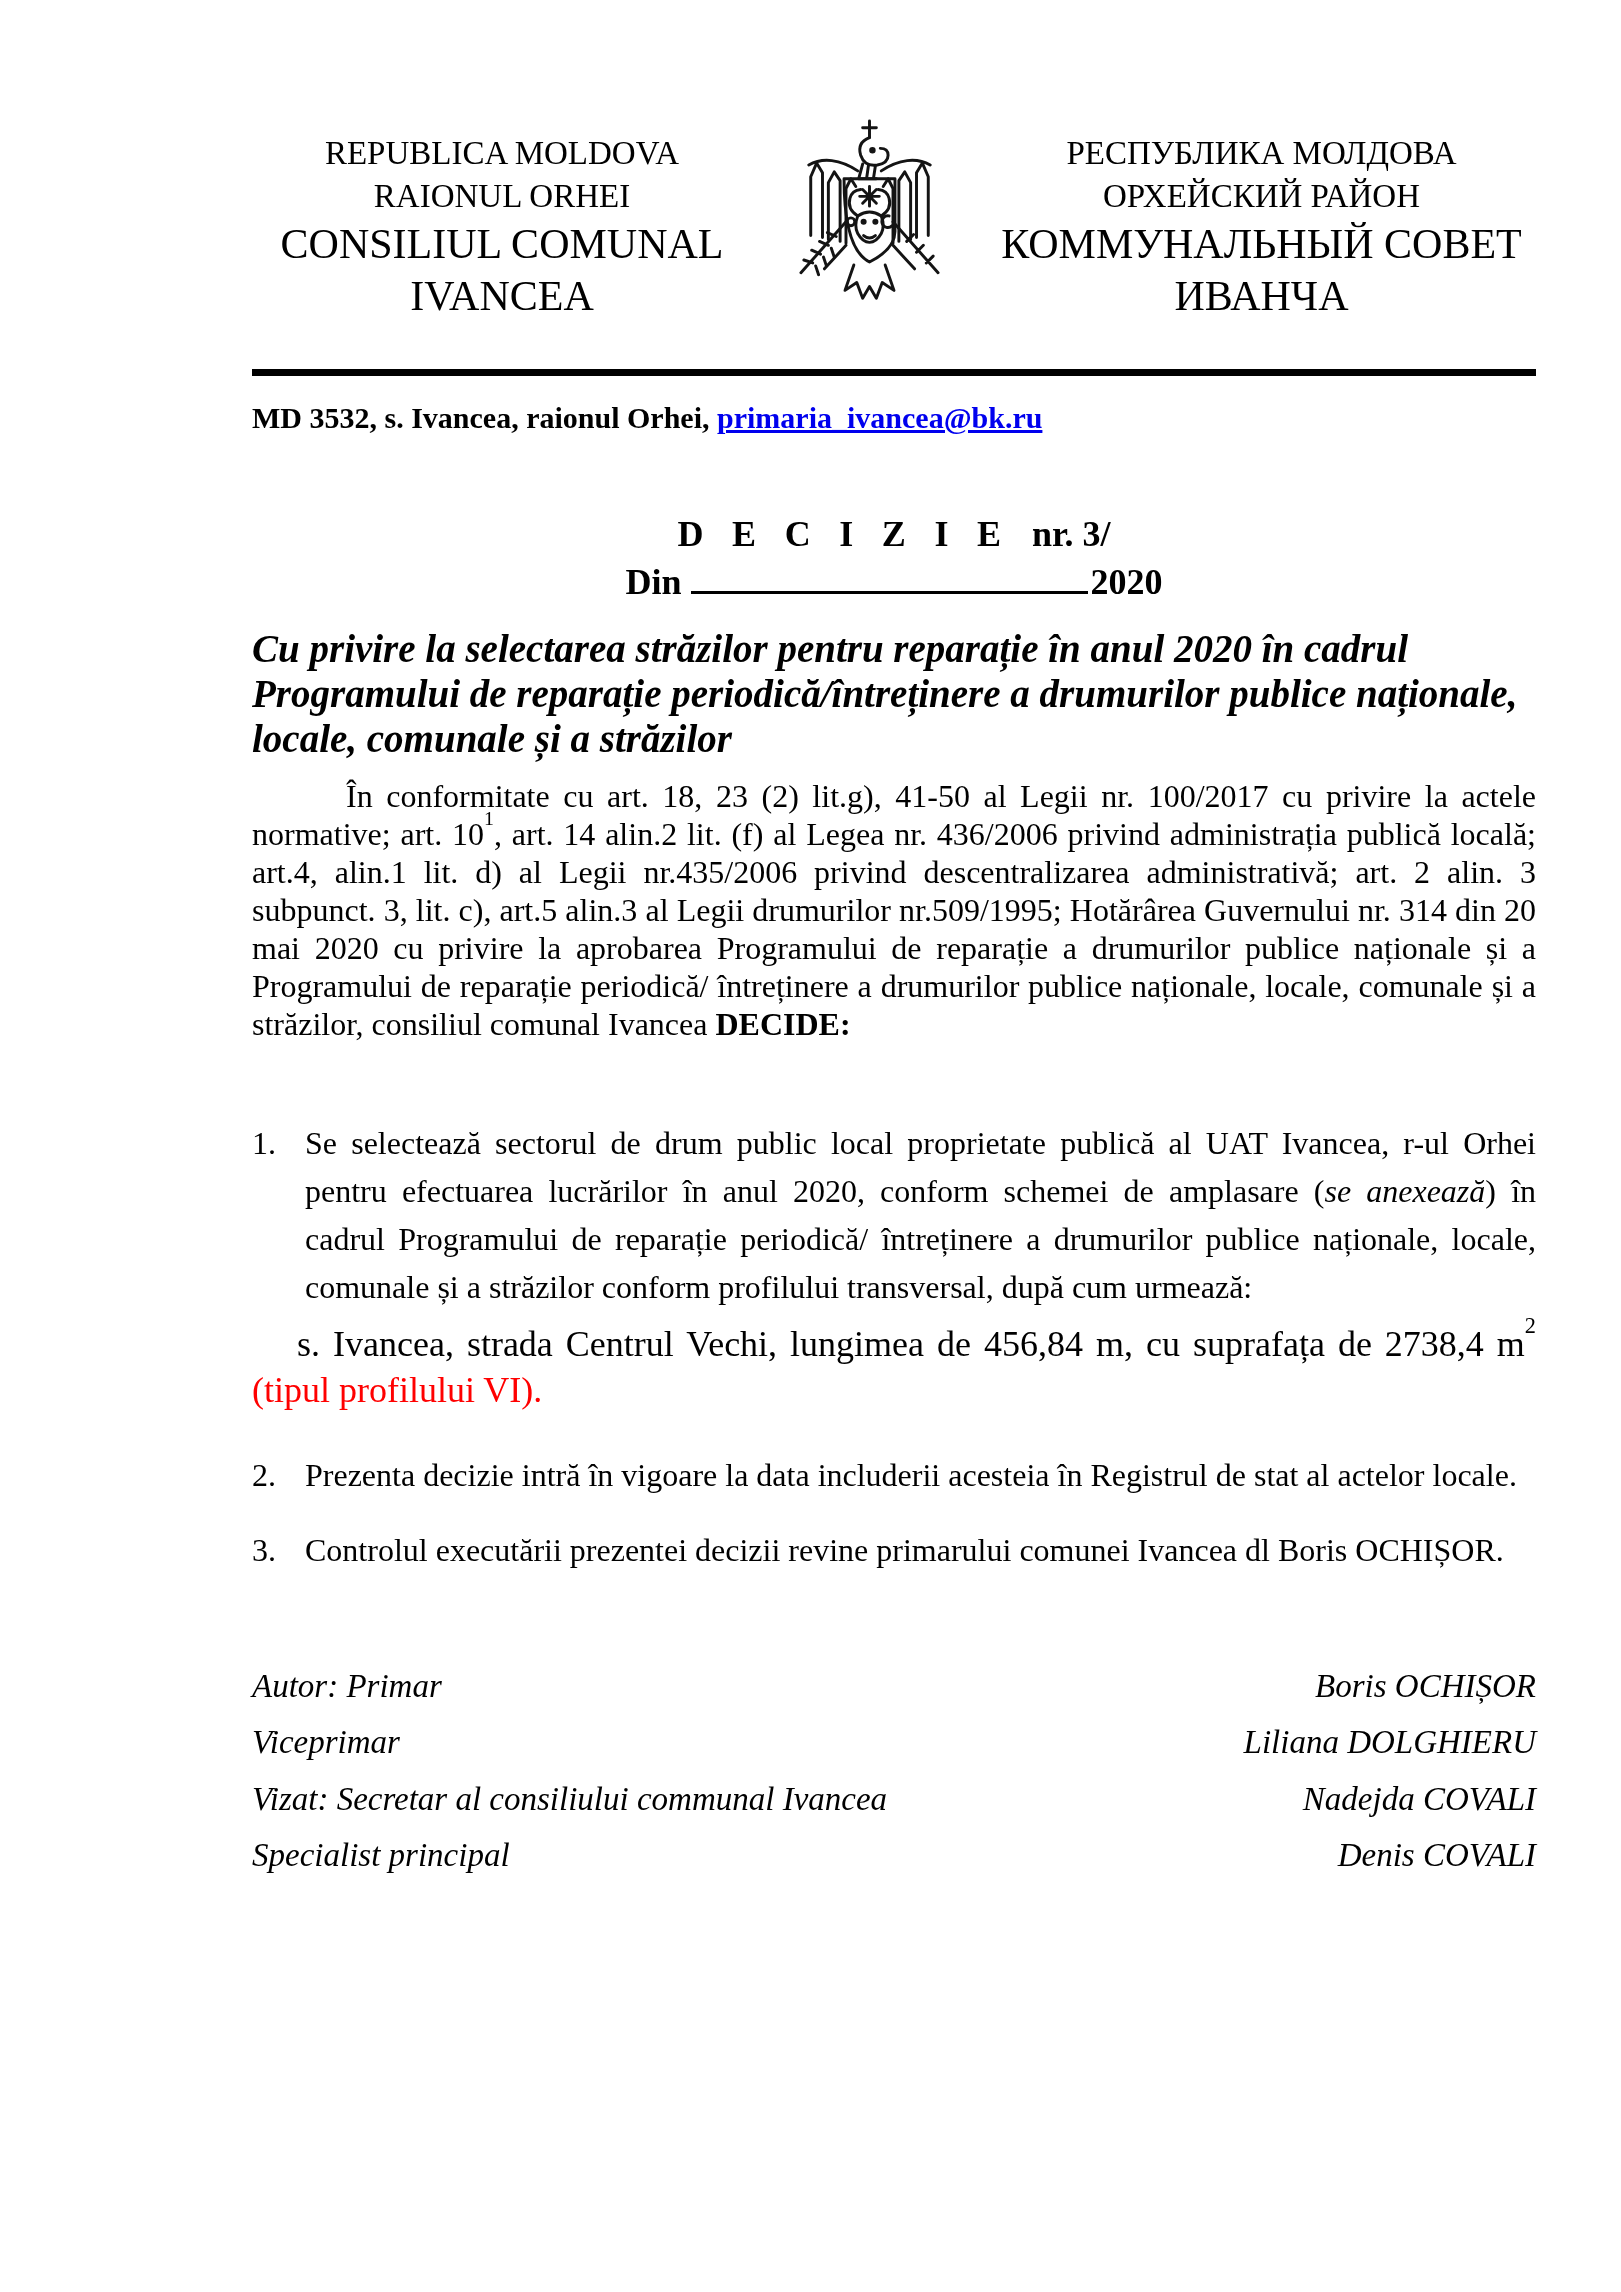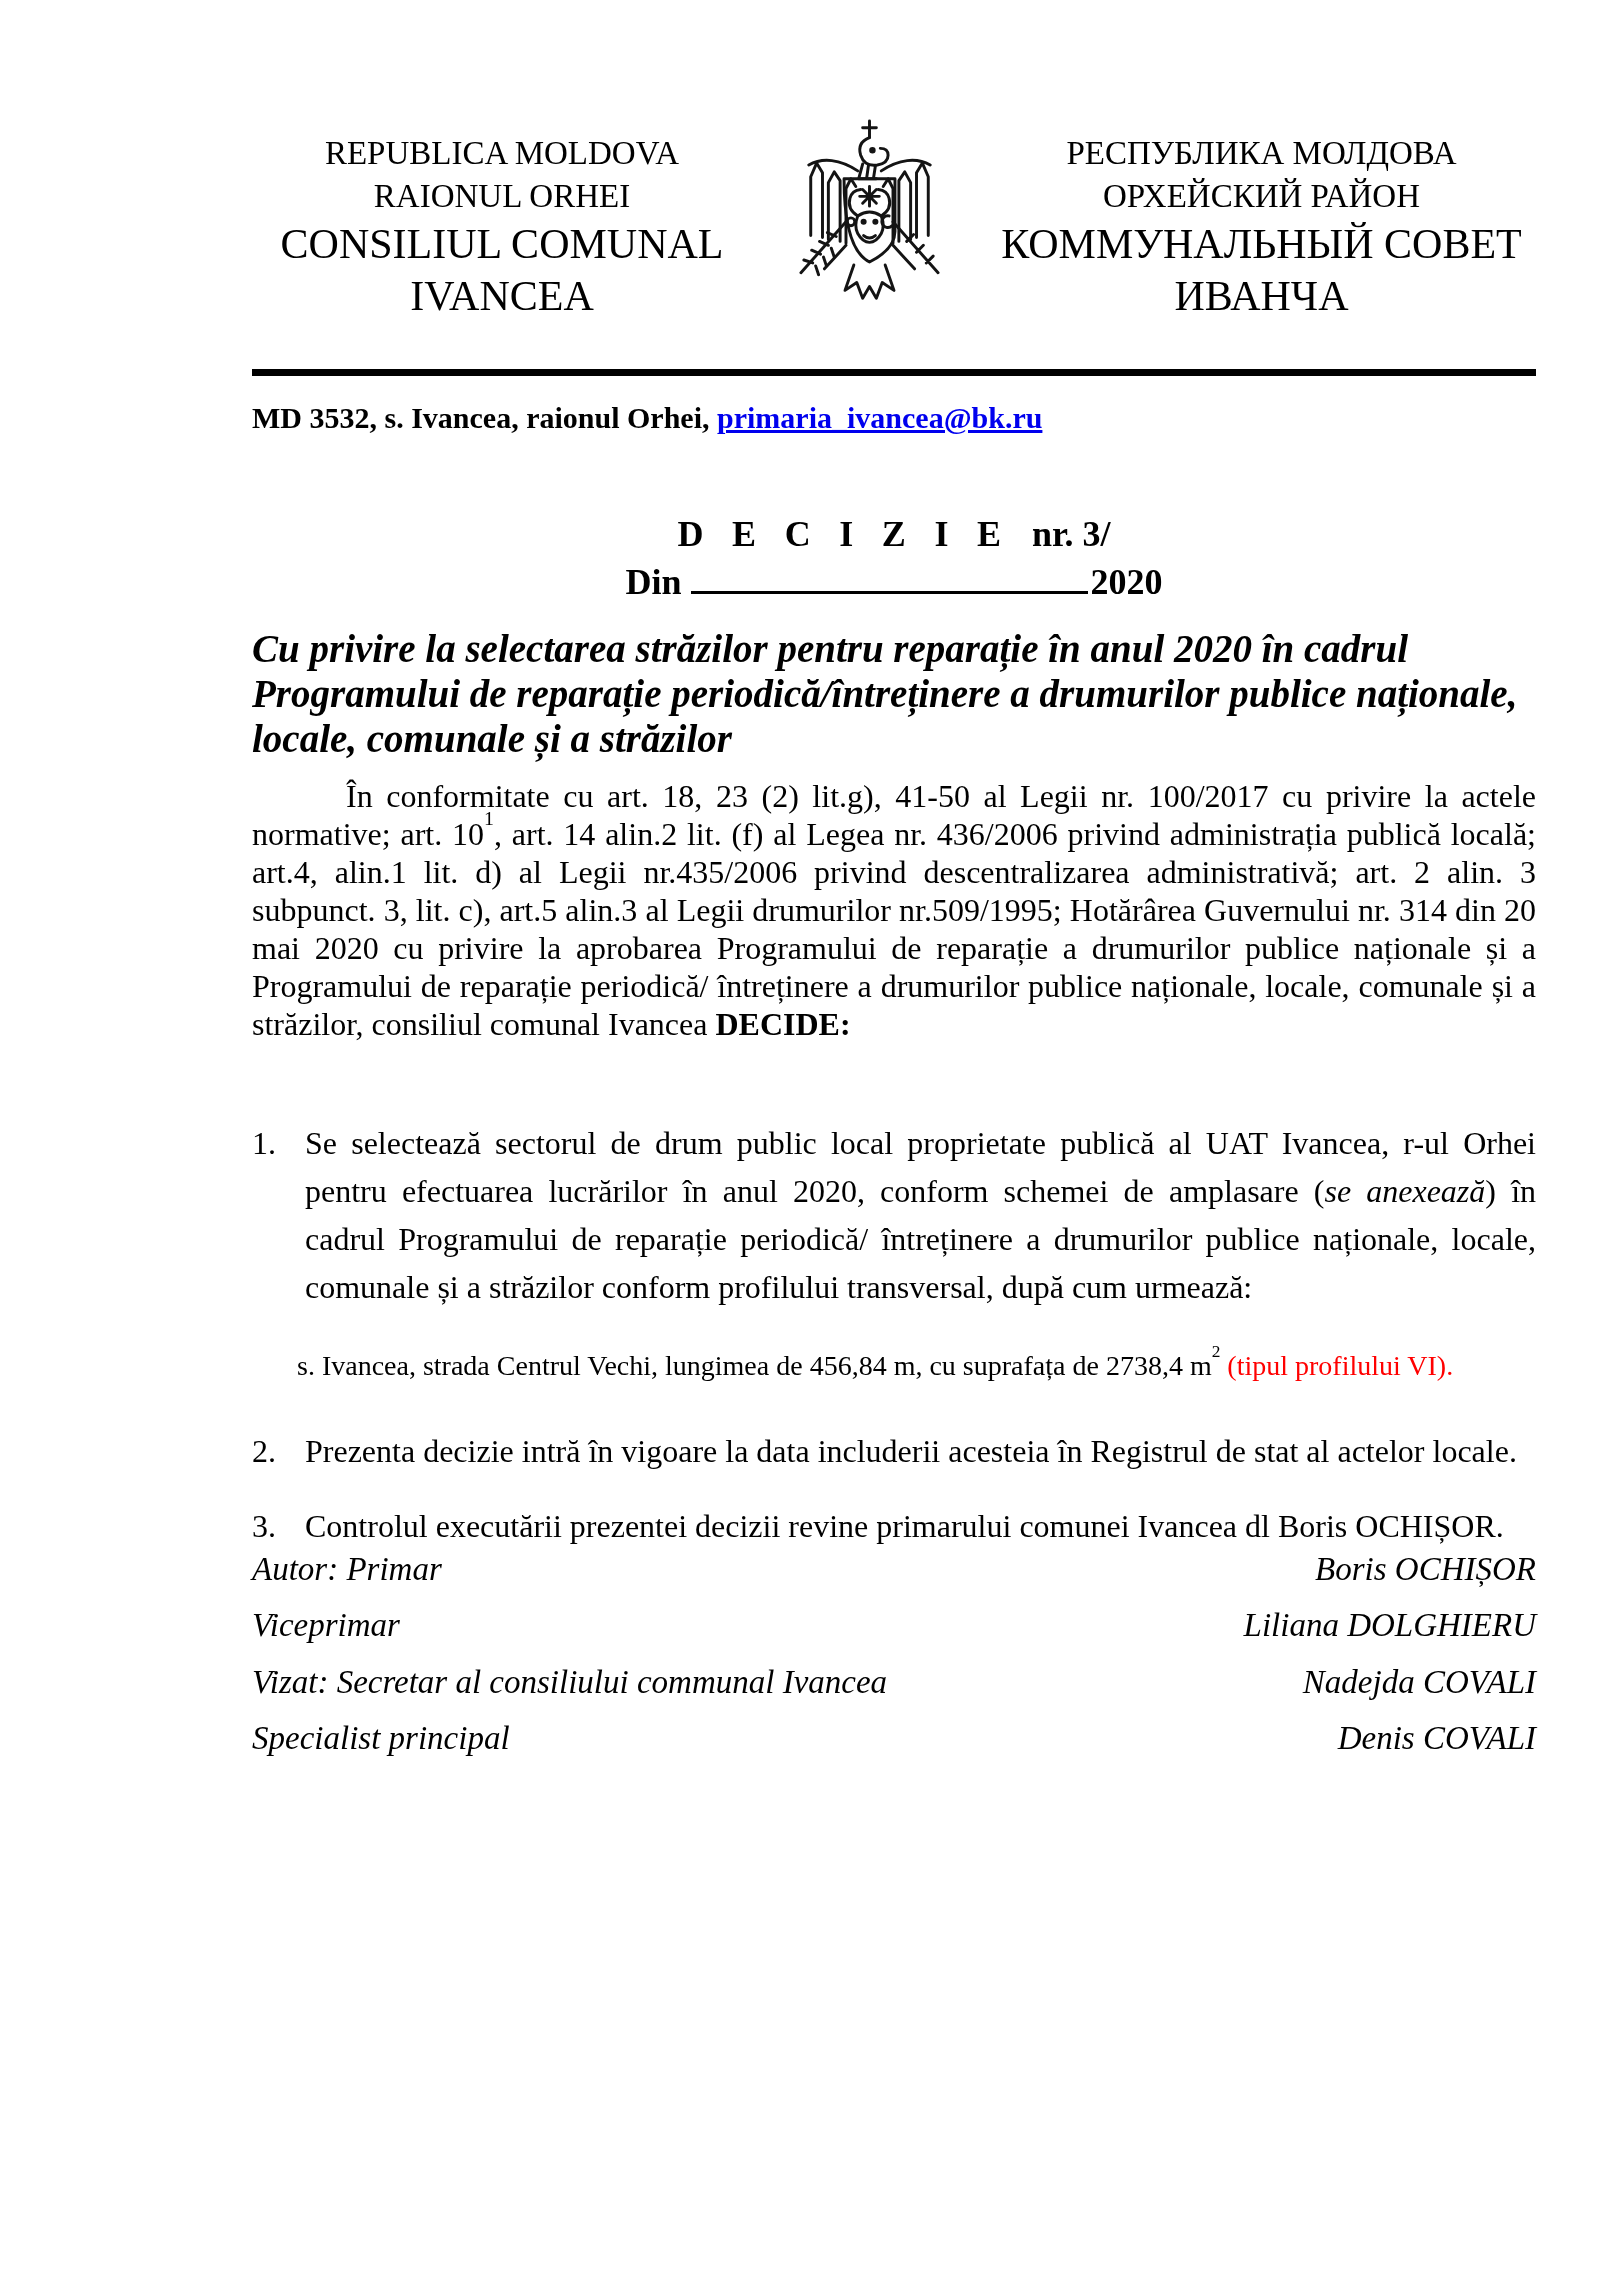--- a/index.html
+++ b/index.html
@@ -50,30 +50,30 @@
   }
   .b { font-weight:bold; }
   sup { font-size:0.62em; line-height:0; position:relative; top:-0.45em; }
 
   
   .li { display:flex; font-size:32px; }
   .li .num { width:53px; flex:none; }
   .li .txt { flex:1; text-align:justify; }
   .item1 { margin-top:76px; line-height:48px; }
   .street {
-    margin-top:32px; font-size:28px; line-height:46px;
+    margin-top:10px; font-size:36px; line-height:46px;
     text-align:justify; text-indent:45px;
   }
   .red { color:#FF0000; }
   .item2 { margin-top:39px; line-height:47px; }
   .item3 { margin-top:27.4px; line-height:47px; }
   .it { font-style:italic; }
 
   
-  .signatures { }
+  .signatures { margin-top:93px; }
   .sig-row {
     display:flex; justify-content:space-between;
     font-style:italic; font-size:33px; line-height:39px;
     margin-bottom:17.6px;
   }
 </style>
 </head>
 <body>
 
 <div class="page">

